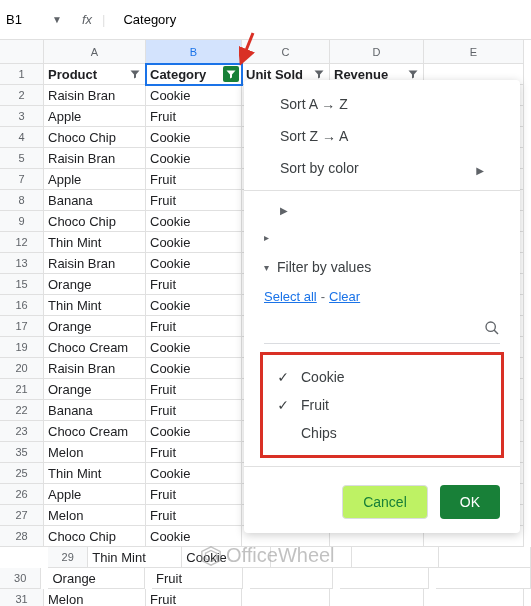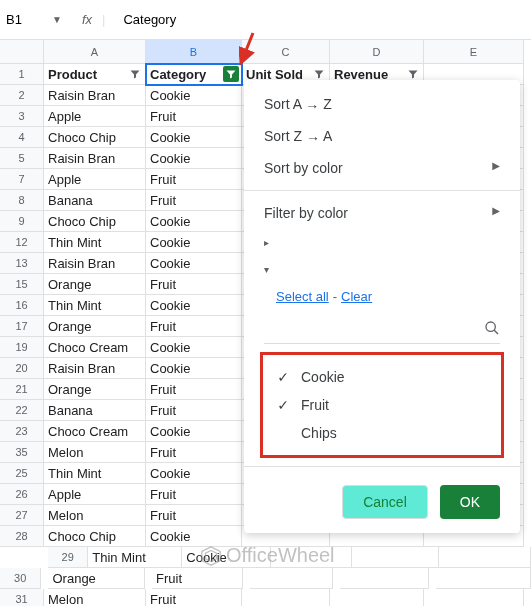--- a/index.html
+++ b/index.html
@@ -20,41 +20,41 @@
     .row-header { width: 44px; height: 21px; display: flex; align-items: center; justify-content: center; background: #f8f9fa; border-right: 1px solid #e0e0e0; border-bottom: 1px solid #e0e0e0; color: #5f6368; font-size: 11px; }
     .cell { border-right: 1px solid #e0e0e0; border-bottom: 1px solid #e0e0e0; padding: 2px 4px; font-size: 13px; white-space: nowrap; overflow: hidden; display: flex; align-items: center; }
     
     .header-cell { font-weight: bold; justify-content: space-between; padding-right: 2px; }
     .filter-icon { width: 16px; height: 16px; display: flex; align-items: center; justify-content: center; color: #5f6368; border-radius: 2px; }
     .filter-icon.active { background: #188038; color: #fff; }
     
     .cell.selected { outline: 2px solid #1a73e8; outline-offset: -1px; z-index: 2; position: relative; }
     
     .filter-menu { position: absolute; left: 244px; top: 80px; width: 276px; background: #fff; box-shadow: 0 2px 10px rgba(0,0,0,0.2); border-radius: 4px; z-index: 100; padding: 8px 0; }
-    .menu-item { padding: 8px 20px; font-size: 14px; color: #3c4043; display: flex; align-items: flex-start; justify-content: space-between; cursor: pointer; }
+    .menu-item { padding: 8px 36px; font-size: 14px; color: #3c4043; display: flex; align-items: flex-end; justify-content: space-between; cursor: pointer; }
     .menu-divider { height: 1px; background: #e0e0e0; margin: 6px 0; }
     .submenu-arrow { color: #5f6368; font-size: 10px; }
     .expand-item { padding: 8px 20px; font-size: 14px; color: #3c4043; display: flex; align-items: center; gap: 8px; cursor: pointer; }
     .expand-arrow { font-size: 10px; color: #5f6368; }
     
-    .links-row { padding: 6px 20px; font-size: 13px; margin-left: 12px; }
+    .links-row { padding: 6px 20px; font-size: 13px; }
     .links-row a { color: #1a73e8; text-decoration: underline; cursor: pointer; }
     .links-row span { color: #5f6368; margin: 0 4px; }
     
     .search-box { margin: 6px 20px; border-bottom: 1px solid #dadce0; display: flex; align-items: center; padding: 4px 0; }
     .search-input { border: none; flex: 1; outline: none; font-size: 13px; }
     .search-icon { color: #5f6368; }
     
     .values-box { margin: 8px 16px; border: 3px solid #d93025; padding: 8px 6px; }
     .value-item { display: flex; align-items: center; gap: 10px; padding: 6px 6px; font-size: 14px; color: #3c4043; cursor: pointer; }
     .check { width: 16px; display: flex; justify-content: center; }
     
     .buttons { display: flex; justify-content: flex-end; gap: 12px; padding: 12px 20px 6px; }
     .btn { padding: 8px 20px; border-radius: 4px; font-size: 14px; font-weight: 500; cursor: pointer; border: none; }
-    .btn-cancel { background: #5eead4; border: 1px solid #dadce0; color: #188038; }
+    .btn-cancel { background: #bef264; border: 1px solid #dadce0; color: #188038; }
     .btn-ok { background: #188038; color: #fff; }
     
     .red-arrow { position: absolute; left: 239px; top: 31px; z-index: 50; }
     .watermark { position: absolute; left: 200px; top: 544px; color: #999; font-size: 20px; font-weight: 500; display: flex; align-items: center; gap: 4px; opacity: 0.6; z-index: 200; }
   </style>
 </head>
 <body>
 
 <div class="namebox-row">
   <div class="namebox">
@@ -333,28 +333,28 @@
     </div>
   <div class="menu-item">
       <span>Sort Z → A</span>
     </div>
   <div class="menu-item">
       <span>Sort by color</span>
       <span class="submenu-arrow">▶</span>
     </div>
   <div class="menu-divider"></div>
   <div class="menu-item">
-      <span>Filter by color</span>
       <span class="submenu-arrow">▶</span>
     </div>
   <div class="expand-item">
       <span class="expand-arrow">▸</span>
     </div>
   <div class="expand-item">
       <span class="expand-arrow">▾</span>
+      <span>Filter by values</span>
     </div>
   <div class="links-row">
     <a>Select all</a><span>-</span><a>Clear</a>
   </div>
   <div class="search-box">
     <input class="search-input" style="">
     <span class="search-icon"><svg width="16" height="16" viewBox="0 0 24 24" fill="none" stroke="currentColor" stroke-width="2">
           <circle cx="10" cy="10" r="7"></circle>
           <line x1="21" y1="21" x2="15" y2="15"></line>
         </svg></span>

